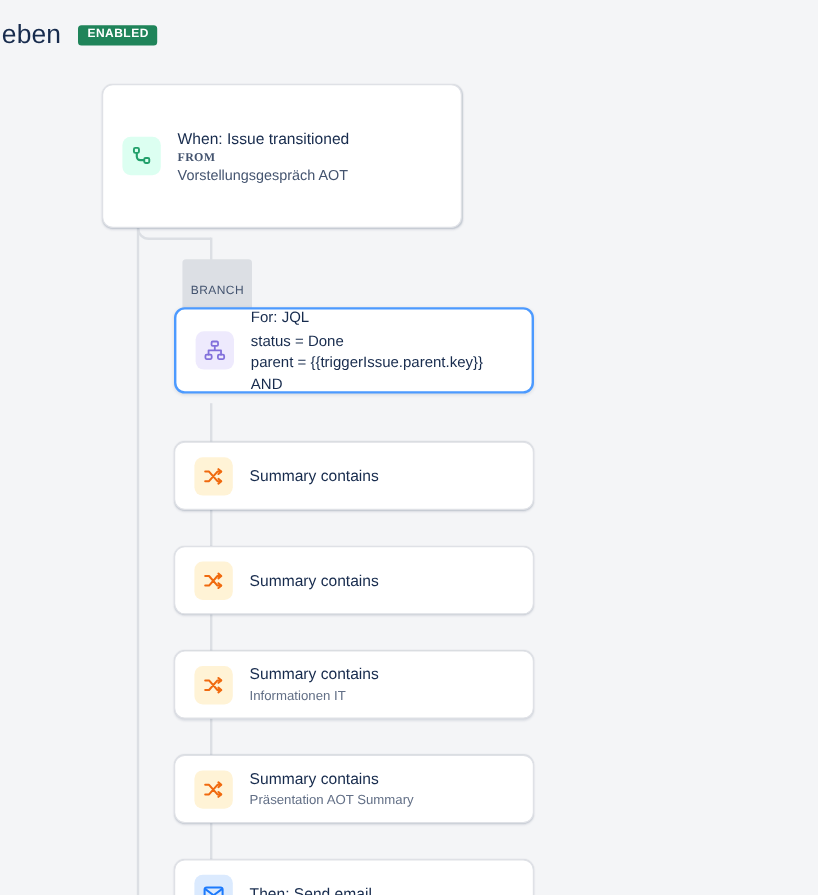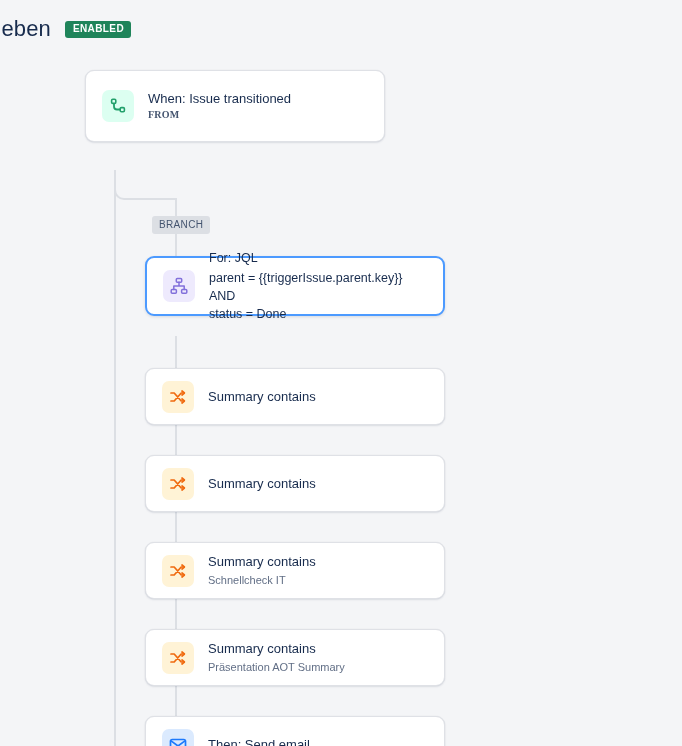--- a/index.html
+++ b/index.html
@@ -65,21 +65,21 @@
     background: transparent;
   }
 
   .branch-label {
     position: absolute;
     background: #dcdfe4;
     color: #44546f;
     font-size: 10px;
     font-weight: 400;
     letter-spacing: .35px;
-    padding: 3px 7px;
+    padding: 21px 7px;
     border-radius: 3px;
     line-height: 12px;
   }
 
   
   .card {
     position: absolute;
     background: #ffffff;
     border: 1px solid #dfe1e6;
     border-radius: 9px;
@@ -160,47 +160,48 @@
   <div class="conn conn-v" style="left:114px; top:170px; height:576px;"></div>
 
   <div class="elbow" style="left:114px; top:170px; width:62px; height:30px;"></div>
 
   <div class="conn conn-v" style="left:175px; top:198px; height:58px;"></div>
   <div class="conn conn-v" style="left:175px; top:336px; height:410px;"></div>
 
   <div class="branch-label" style="left:152px; top:216px;">BRANCH</div>
 </div>
 
-<div class="card" style="left:85px; top:70px; width:300px; height:72px;">
+<div class="card" style="left:85px; top:70px; width:300px; height:120px;">
   <span class="card-icon icon-green">
     <svg width="20" height="20" viewBox="0 0 20 20" fill="none">
       <path d="M6 5.5 V10.5 a3 3 0 0 0 3 3 H13.5" stroke="#22a06b" stroke-width="1.8" stroke-linecap="round" stroke-linejoin="round"></path>
       <rect x="3.6" y="3.2" width="4.2" height="4.2" rx="1.2" fill="#dcfff1" stroke="#22a06b" stroke-width="1.6"></rect>
       <rect x="12.2" y="11.6" width="4.2" height="4.2" rx="1.2" fill="#dcfff1" stroke="#22a06b" stroke-width="1.6"></rect>
     </svg>
   </span>
   <div class="card-body">
     <div class="card-title">When: Issue transitioned</div>
     <div class="kv-key">FROM</div>
-  </div>
-</div>
-
-<div class="card selected" style="left:145px; top:256px; width:300px; height:60px;justify-content:space-between;">
+    <div class="kv-val">Vorstellungsgespräch AOT</div>
+  </div>
+</div>
+
+<div class="card selected" style="left:145px; top:256px; width:300px; height:72px;justify-content:space-between;">
   <span class="card-icon icon-purple">
     <svg width="20" height="20" viewBox="0 0 20 20" fill="none">
       <rect x="7.3" y="2.6" width="5.4" height="3.6" rx="1" stroke="#8270db" stroke-width="1.5"></rect>
       <rect x="2.2" y="13.6" width="5.2" height="3.6" rx="1" stroke="#8270db" stroke-width="1.5"></rect>
       <rect x="12.6" y="13.6" width="5.2" height="3.6" rx="1" stroke="#8270db" stroke-width="1.5"></rect>
       <path d="M10 6.2 V9.2 M4.8 13.6 V10 H15.2 V13.6" stroke="#8270db" stroke-width="1.5" stroke-linecap="round" stroke-linejoin="round"></path>
     </svg>
   </span>
   <div class="card-body">
     <div class="jql-title">For: JQL</div>
+    <div class="jql-line">status = Done</div>
     <div class="jql-line">parent = {{triggerIssue.parent.key}} AND</div>
-    <div class="jql-line">status = Done</div>
   </div>
 </div>
 
 <div class="card" style="left:145px; top:368px; width:300px; height:57px;">
   <span class="card-icon icon-yellow">
     <svg width="20" height="20" viewBox="0 0 20 20" fill="none">
       <path d="M3 6h3.2l7 8H16M3 14h3.2l7-8H16" stroke="#f06a0f" stroke-width="1.7" stroke-linecap="round" stroke-linejoin="round"></path>
       <path d="M14 4l2.4 2-2.4 2M14 12l2.4 2-2.4 2" stroke="#f06a0f" stroke-width="1.7" stroke-linecap="round" stroke-linejoin="round"></path>
     </svg>
   </span>
@@ -223,21 +224,21 @@
 
 <div class="card" style="left:145px; top:542px; width:300px; height:57px;">
   <span class="card-icon icon-yellow">
     <svg width="20" height="20" viewBox="0 0 20 20" fill="none">
       <path d="M3 6h3.2l7 8H16M3 14h3.2l7-8H16" stroke="#f06a0f" stroke-width="1.7" stroke-linecap="round" stroke-linejoin="round"></path>
       <path d="M14 4l2.4 2-2.4 2M14 12l2.4 2-2.4 2" stroke="#f06a0f" stroke-width="1.7" stroke-linecap="round" stroke-linejoin="round"></path>
     </svg>
   </span>
   <div class="card-body">
     <div class="card-title">Summary contains</div>
-    <div class="card-sub">Schnellcheck IT</div>
+    <div class="card-sub">Informationen IT</div>
   </div>
 </div>
 
 <div class="card" style="left:145px; top:629px; width:300px; height:57px;">
   <span class="card-icon icon-yellow">
     <svg width="20" height="20" viewBox="0 0 20 20" fill="none">
       <path d="M3 6h3.2l7 8H16M3 14h3.2l7-8H16" stroke="#f06a0f" stroke-width="1.7" stroke-linecap="round" stroke-linejoin="round"></path>
       <path d="M14 4l2.4 2-2.4 2M14 12l2.4 2-2.4 2" stroke="#f06a0f" stroke-width="1.7" stroke-linecap="round" stroke-linejoin="round"></path>
     </svg>
   </span>

